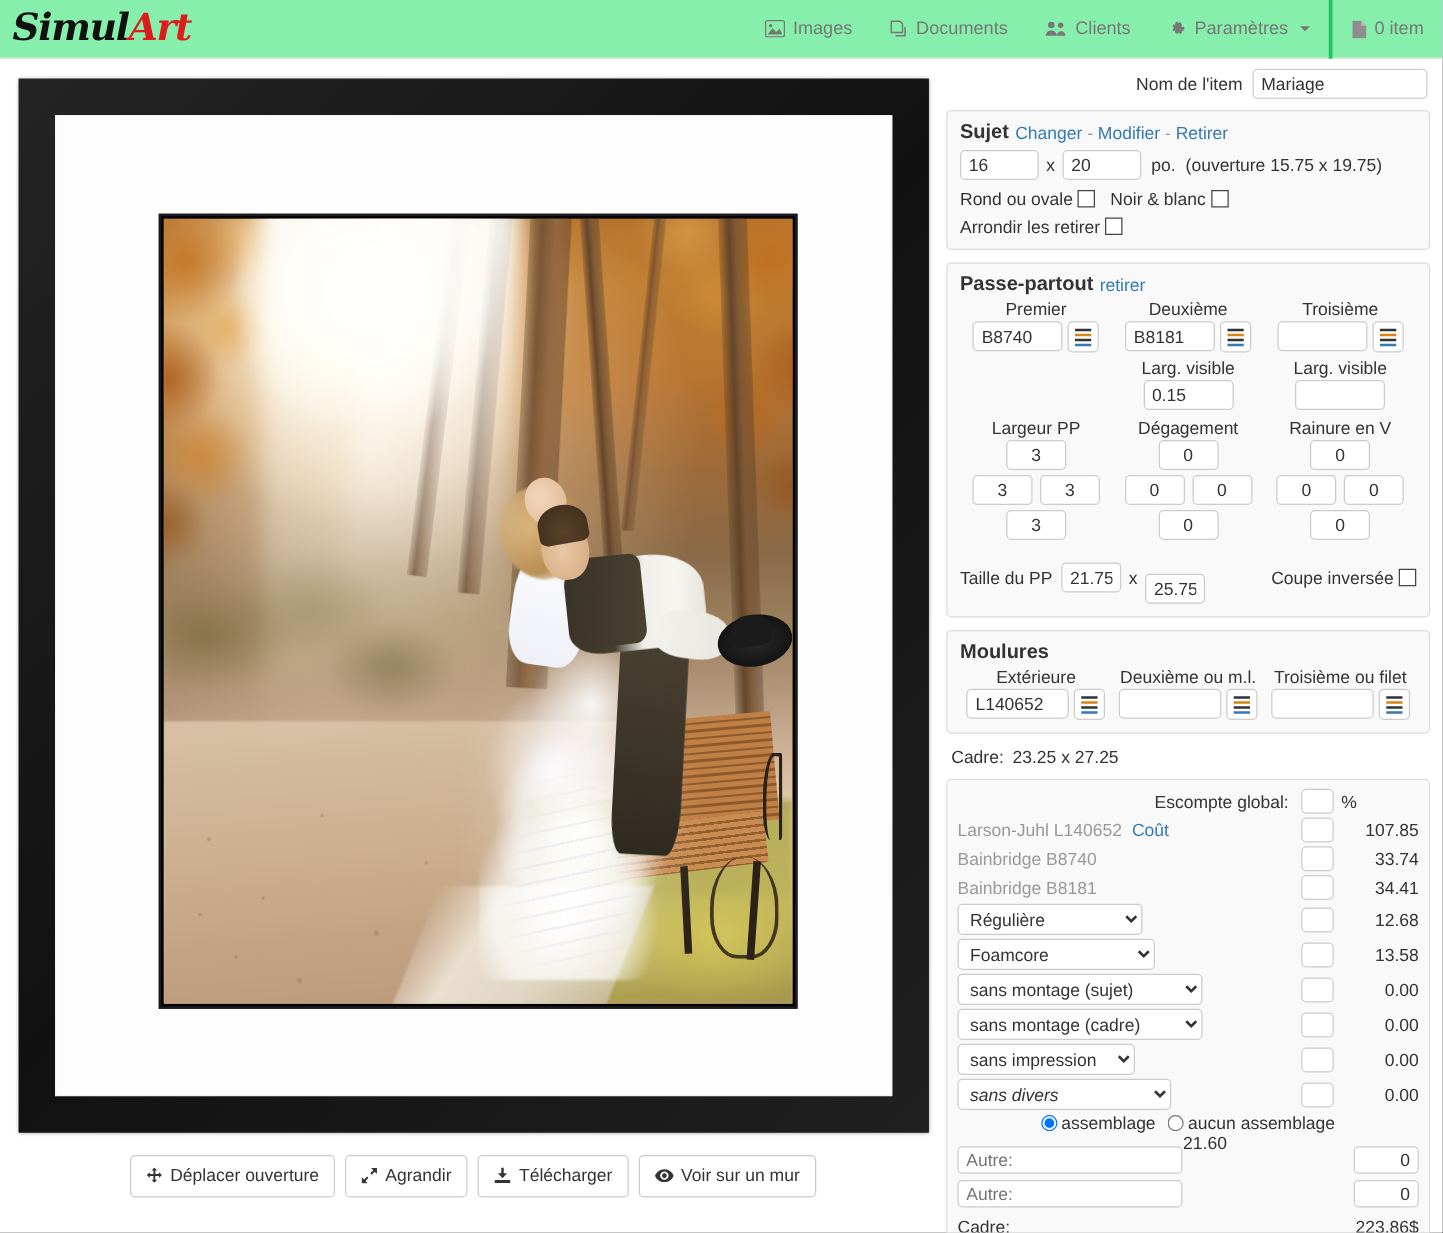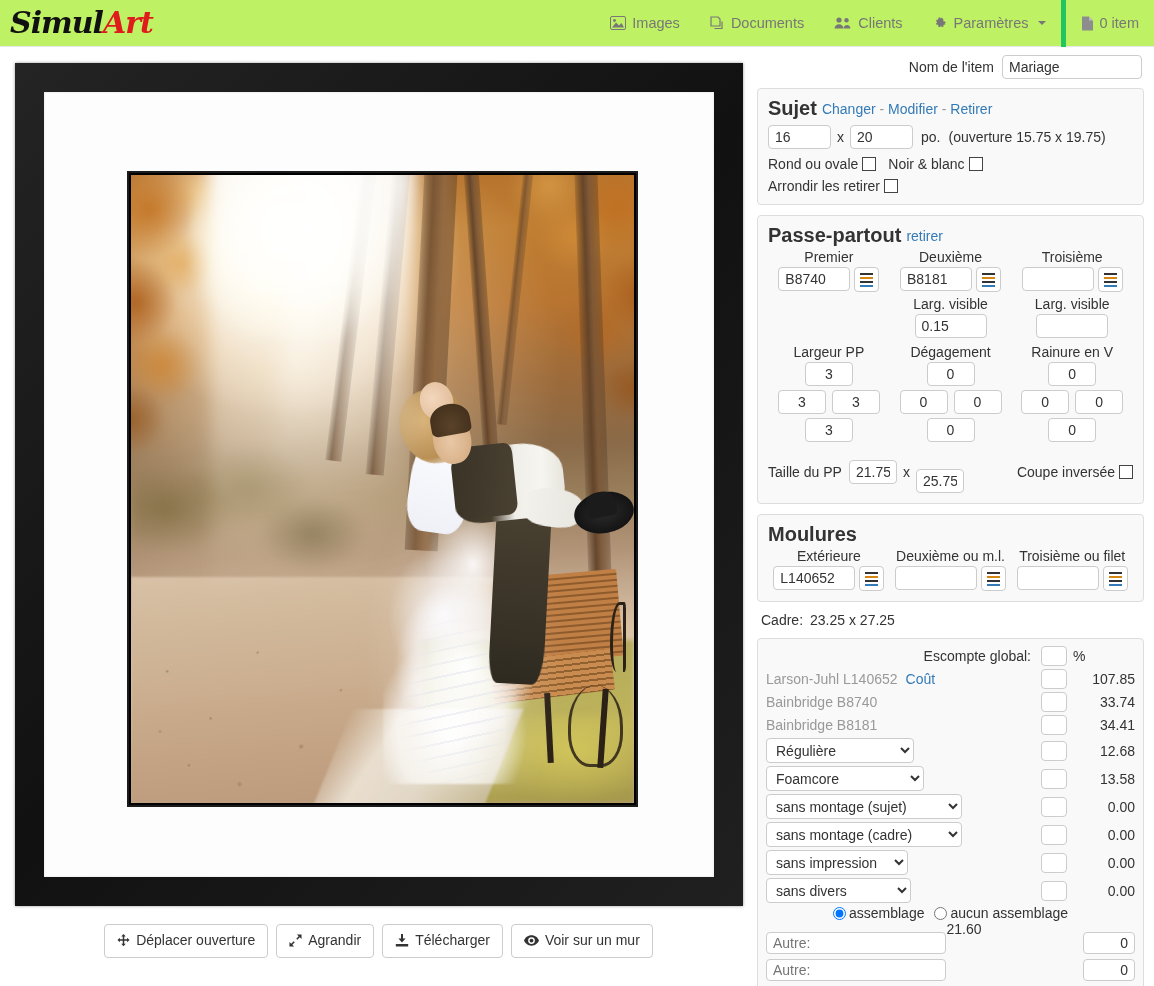--- a/index.html
+++ b/index.html
@@ -7,37 +7,37 @@
   body {
     width:1154px; height:986px;
     font-family:"Liberation Sans", sans-serif;
     font-size:14px; color:#333; background:#fff;
     overflow:hidden;
   }
 
   
   #header {
     height:47px; border-bottom:1px solid #e7e7e7;
-    background:#bef264; display:flex; align-items:center;
+    background:#86efac; display:flex; align-items:center;
     position:relative;
   }
   #logo {
     margin-left:10px; font-family:"DejaVu Serif", serif;
     font-style:italic; font-weight:bold; font-size:30px;
     letter-spacing:-1px; line-height:1;
   }
   #logo .blk { color:#111; }
   #logo .red { color:#e01b1b; }
   #nav { margin-left:auto; display:flex; align-items:stretch; height:47px; }
   .nav-item {
     display:flex; align-items:center; gap:6px;
     padding:0 15px; color:#777; font-size:14.5px;
     cursor:pointer; text-decoration:none; white-space:nowrap;
   }
-  .nav-sep { border-left:5px solid #22c55e; }
+  .nav-sep { border-left:3px solid #22c55e; }
   .ico { display:inline-block; line-height:0; }
   .caret {
     display:inline-block; width:0; height:0; margin-left:3px;
     border-left:4px solid transparent; border-right:4px solid transparent;
     border-top:4px solid #777;
   }
 
   
   #wrap { display:flex; padding:0; }
   #left { width:757px; position:relative; }
@@ -218,21 +218,21 @@
     cursor:pointer; white-space:nowrap; line-height:1.4;
     font-family:"Liberation Sans", sans-serif;
   }
 
   
   .row { display:flex; align-items:center; }
   .panel {
     border:1px solid #ddd; border-radius:4px; background:#f9f9f9;
     padding:8px 10px 10px; margin-bottom:10px;
   }
-  .panel-title { font-weight:bold; color:#333; font-size:20px; }
+  .panel-title { font-weight:bold; color:#333; font-size:16px; }
   .lnk { color:#337ab7; cursor:pointer; text-decoration:none; }
   .muted { color:#999; }
 
   input[type=text].inp, .inp {
     border:1px solid #ccc; border-radius:4px; background:#fff;
     font-size:14px; padding:2px 6px; color:#333; height:24px;
     font-family:"Liberation Sans", sans-serif; outline:none;
   }
   .inp.c { text-align:center; }
   .inp.r { text-align:right; }
@@ -726,21 +726,21 @@
           <select class="sel" style="width:142px;">
             <option>sans impression</option>
           </select>
         </div>
         <input class="inp box" type="text" style="width: 26px; height: 20px; padding: 0px; margin: 0px 6px 0px 0px;">
         <div class="amt">0.00</div>
       </div>
 
       <div class="pr" style="height:27px;">
         <div class="pr-left">
-          <select class="sel" style="width:145px;">
+          <select class="sel" style="width:171px;font-style:italic;">
             <option>sans divers</option>
           </select>
         </div>
         <input class="inp box" type="text" style="width: 26px; height: 20px; padding: 0px; margin: 0px 6px 0px 0px;">
         <div class="amt">0.00</div>
       </div>
 
       <div class="pr" style="height:24px;flex-direction:column;">
         <div class="pr-left">
           <label style="display:inline-flex;align-items:center;margin-right:10px;cursor:pointer;">

